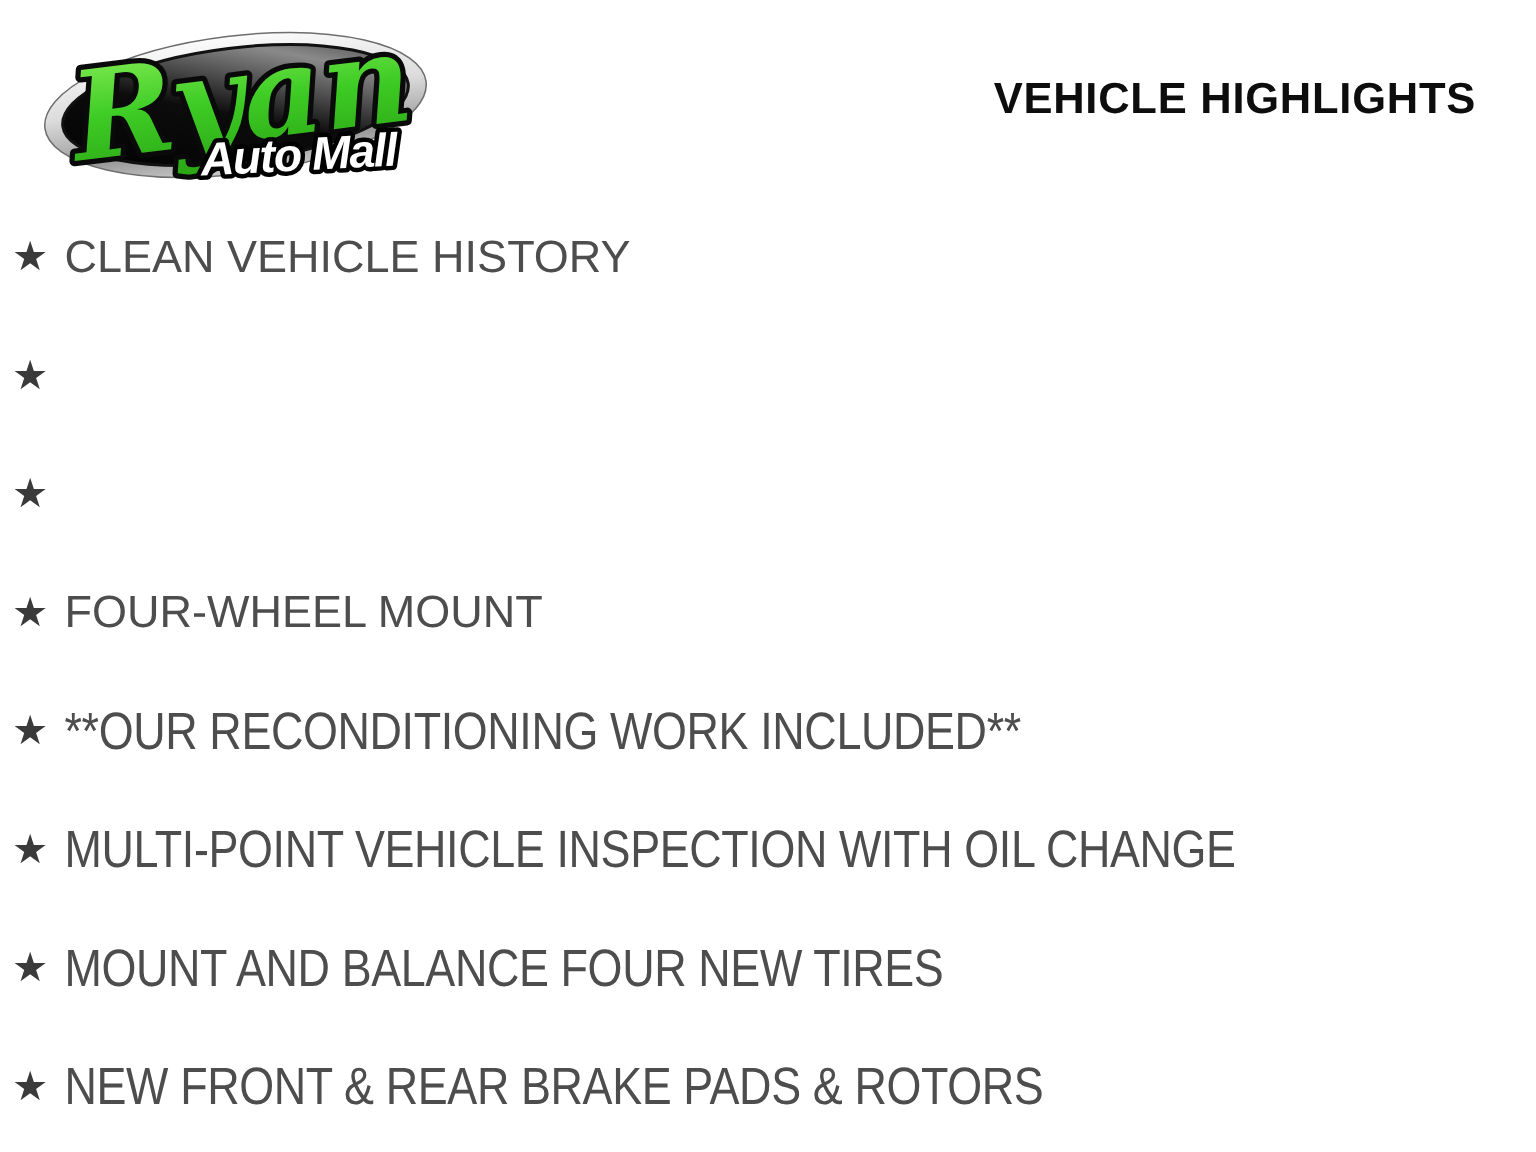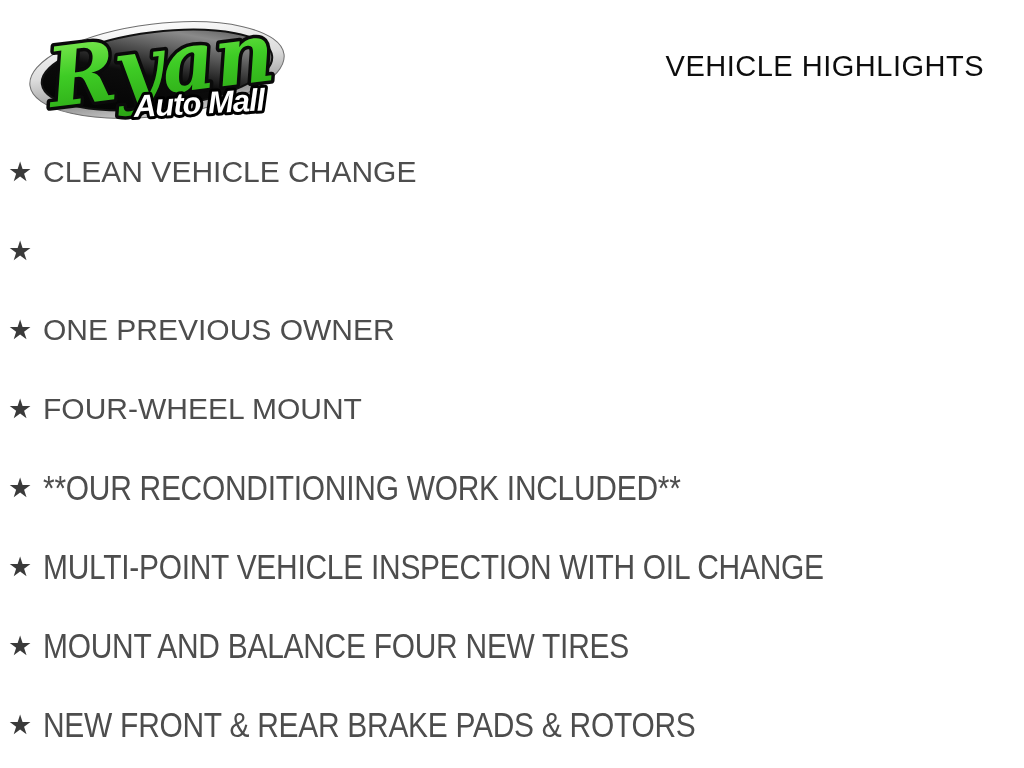--- a/index.html
+++ b/index.html
@@ -19,21 +19,21 @@
     top: 8px;
     width: 270px;
     height: 114px;
   }
   .page-title {
     position: absolute;
     top: 50px;
     right: 40px;
     font-size: 29px;
     line-height: 32px;
-    font-weight: 400;
+    font-weight: 700;
     letter-spacing: 0.5px;
     color: #0d0d0d;
     white-space: nowrap;
   }
 
   
   .highlights {
     position: absolute;
     left: 8px;
     top: 132px;
@@ -103,30 +103,29 @@
       <text x="26" y="86" transform="rotate(-7 135 62)" font-family="DejaVu Serif, serif" font-style="italic" font-weight="bold" font-size="82" fill="url(#greenGrad)" stroke="#0a0a0a" stroke-width="7" stroke-linejoin="round" style="paint-order: stroke;">Ryan</text>
       <text x="112" y="105" transform="rotate(-3 190 100)" font-family="Liberation Sans, sans-serif" font-style="italic" font-weight="800" font-size="31" letter-spacing="-1" fill="#ffffff" stroke="#000000" stroke-width="6" stroke-linejoin="round" style="paint-order: stroke;">Auto Mall</text>
     </svg>
   </div>
 
   <h1 class="page-title">VEHICLE HIGHLIGHTS</h1>
 
   <ul class="highlights" id="highlights-list">
     <li class="row">
       <span class="star">★</span>
-      <span class="label">CLEAN VEHICLE CHANGE</span>
+      <span class="label">CLEAN VEHICLE HISTORY</span>
     </li>
 
     <li class="row">
       <span class="star">★</span>
     </li>
 
     <li class="row">
       <span class="star">★</span>
-      <span class="label">ONE PREVIOUS OWNER</span>
     </li>
 
     <li class="row">
       <span class="star">★</span>
       <span class="label">FOUR-WHEEL MOUNT</span>
     </li>
 
     <li class="row condensed">
       <span class="star">★</span>
       <span class="label">**OUR RECONDITIONING WORK INCLUDED**</span>

